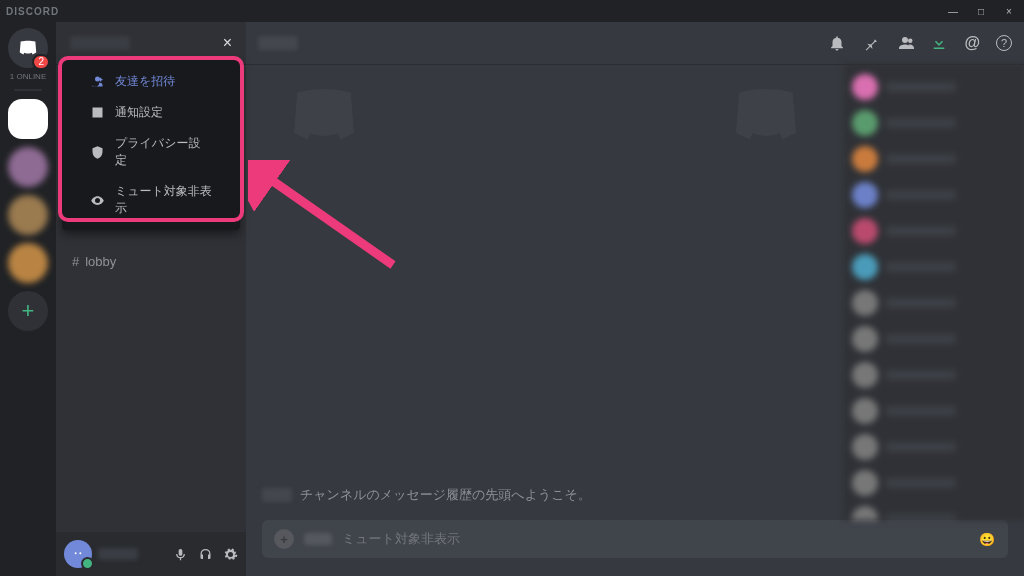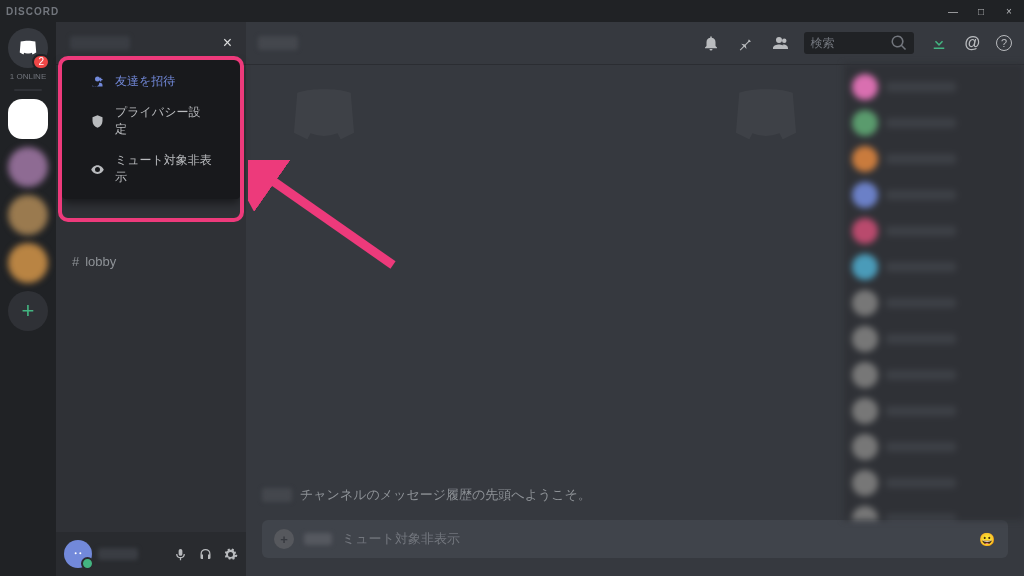--- a/index.html
+++ b/index.html
@@ -169,26 +169,20 @@
         <div class="header-actions">
           <svg viewBox="0 0 24 24">
               <path d="M12 22a2 2 0 0 0 2-2h-4a2 2 0 0 0 2 2zm6-6V11a6 6 0 0 0-5-5.9V4a1 1 0 0 0-2 0v1.1A6 6 0 0 0 6 11v5l-2 2v1h16v-1l-2-2z"></path>
             </svg>
           <svg viewBox="0 0 24 24">
               <path d="M14 4l6 6-3 1-4 4 1 5-3-3-5 5-1-1 5-5-3-3 5 1 4-4 1-3-3-3z"></path>
             </svg>
           <svg viewBox="0 0 24 24">
               <path d="M12 12a4 4 0 1 0-4-4 4 4 0 0 0 4 4zm0 2c-3 0-8 1.5-8 4.5V20h16v-1.5c0-3-5-4.5-8-4.5zm7-2a3 3 0 1 0-3-3 3 3 0 0 0 3 3zm0 2c-.7 0-1.5.1-2.3.3 1.4.9 2.3 2.1 2.3 3.7V20h5v-1.5c0-2.5-3.3-4.5-5-4.5z"></path>
             </svg>
-          <div class="search">
-            <span class="search-input">検索</span>
-            <svg width="12" height="12" viewBox="0 0 24 24" style="fill:#72767d;">
-                <path d="M10 2a8 8 0 1 0 5 14.3l5 5 1.4-1.4-5-5A8 8 0 0 0 10 2zm0 2a6 6 0 1 1 0 12 6 6 0 0 1 0-12z"></path>
-              </svg>
-          </div>
           <svg viewBox="0 0 24 24" style="fill:#43b581;">
               <path d="M12 3v10l-4-4-1.4 1.4L12 16l5.4-5.6L16 9l-4 4V3h0zM5 18h14v2H5z"></path>
             </svg>
           <span class="at">@</span>
           <span style="border:1.5px solid #b9bbbe;border-radius:50%;width:16px;height:16px;display:inline-flex;align-items:center;justify-content:center;font-size:11px;">?</span>
         </div>
       </div>
 
       <div class="chat-body">
         <div class="messages">
@@ -269,20 +263,26 @@
       </div>
     </div>
   </div>
 
   <div class="dropdown">
     <div class="dd-item accent">
       <svg viewBox="0 0 24 24">
           <path d="M12 12a4 4 0 1 0-4-4 4 4 0 0 0 4 4zm4 2h-1.2A6 6 0 0 1 4 18v2h16v-2a4 4 0 0 0-4-4zm4-6h-2V6h-2v2h-2v2h2v2h2v-2h2z"></path>
         </svg>
       <span>友達を招待</span>
+    </div>
+    <div class="dd-item">
+      <svg viewBox="0 0 24 24">
+          <path d="M4 4h16v16H4zM7 7h10v2H7zm0 4h10v2H7zm0 4h6v2H7z"></path>
+        </svg>
+      <span>通知設定</span>
     </div>
     <div class="dd-item">
       <svg viewBox="0 0 24 24">
           <path d="M12 2l8 3v6c0 5-3.4 9.3-8 11-4.6-1.7-8-6-8-11V5l8-3z"></path>
         </svg>
       <span>プライバシー設定</span>
     </div>
     <div class="dd-item">
       <svg viewBox="0 0 24 24">
           <path d="M12 5c5 0 9 4 10 7-1 3-5 7-10 7S3 15 2 12c1-3 5-7 10-7zm0 3a4 4 0 1 0 0 8 4 4 0 0 0 0-8zM3 3l18 18"></path>

